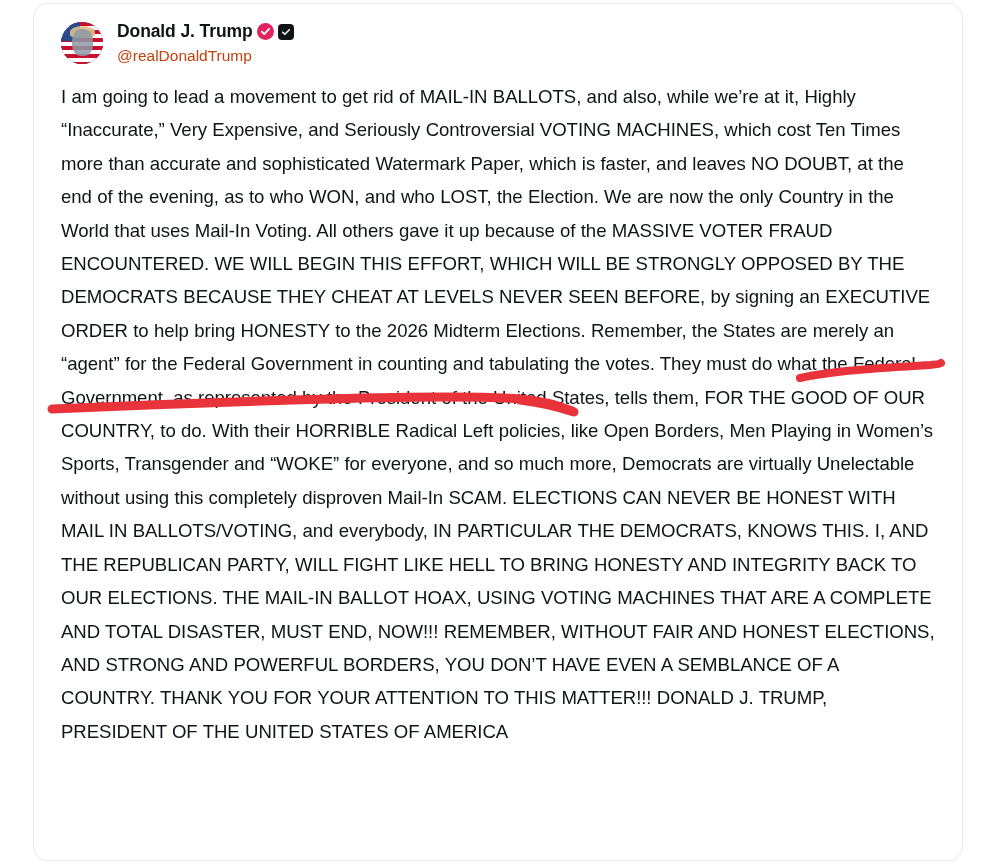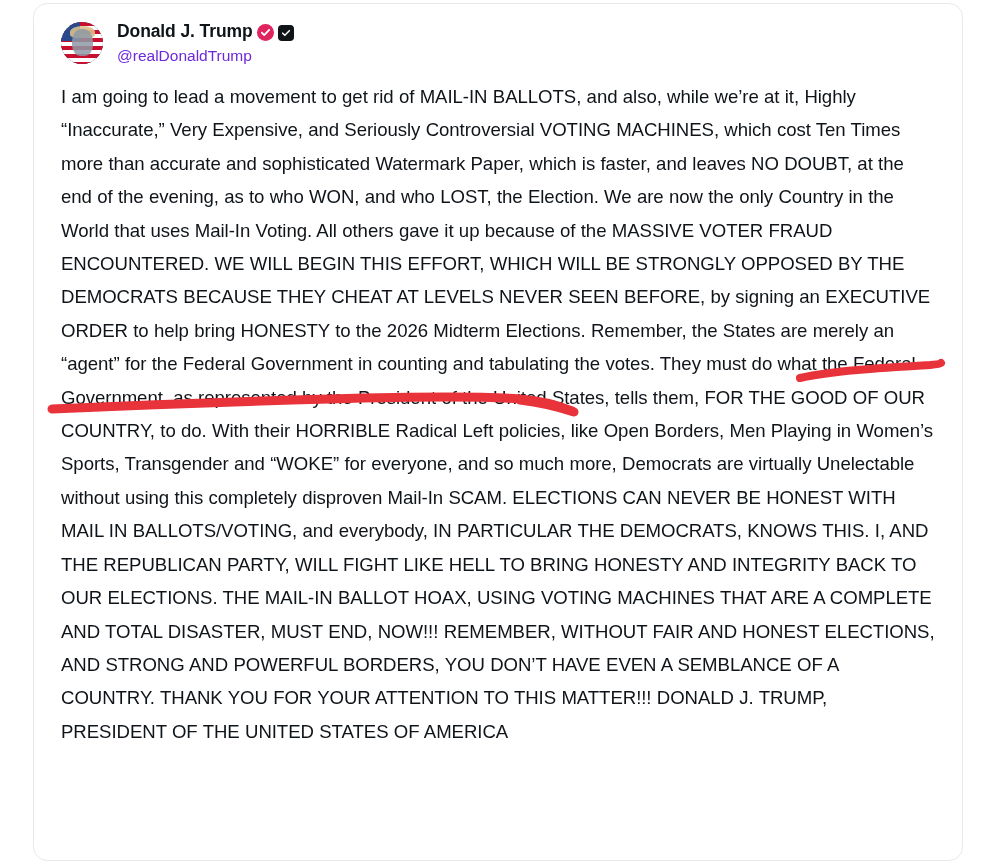--- a/index.html
+++ b/index.html
@@ -88,21 +88,21 @@
   }
   .name-block {
     margin-left: 14px;
     display: flex;
     flex-direction: column;
     justify-content: flex-start;
     padding-top: 1px;
   }
   .name-row {
     display: flex;
-    align-items: flex-end;
+    align-items: center;
     gap: 4px;
     line-height: 1;
   }
   .display-name {
     font-size: 17.5px;
     font-weight: bold;
     color: #0f1419;
     letter-spacing: -0.1px;
   }
   .badge-verified {
@@ -123,21 +123,21 @@
     background: #0f1419;
     display: inline-flex;
     align-items: center;
     justify-content: center;
     flex: 0 0 auto;
   }
   .badge-square svg { display: block; }
   .handle {
     margin-top: 7px;
     font-size: 15.5px;
-    color: #6d28d9;
+    color: #c2410c;
     line-height: 1;
   }
   .post-body {
     padding: 14px 27px 0 27px;
     font-size: 18.6px;
     line-height: 33.4px;
     color: #0f1419;
     letter-spacing: -0.05px;
     word-spacing: 0.2px;
   }

